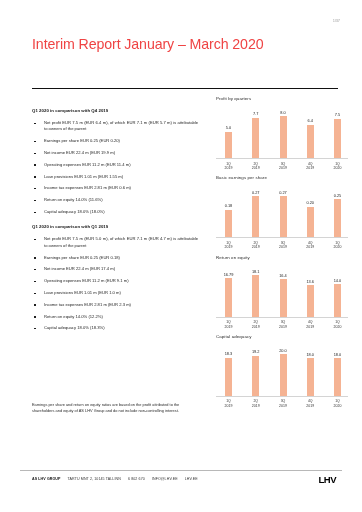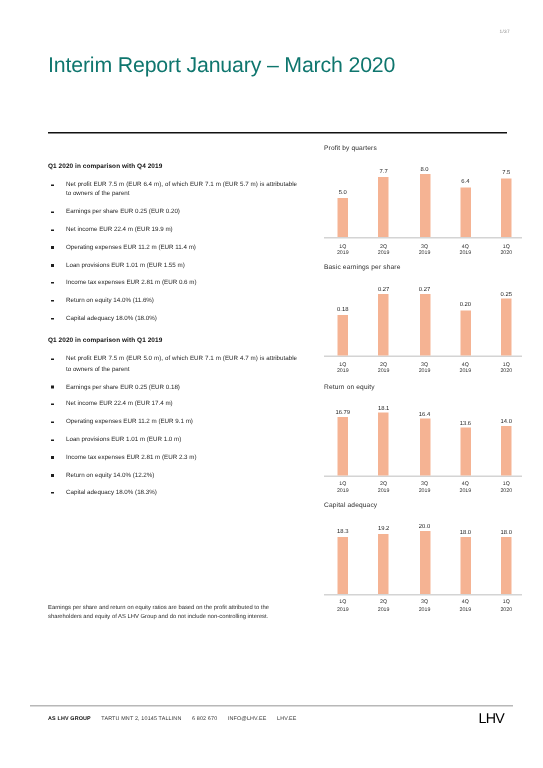--- a/index.html
+++ b/index.html
@@ -35,21 +35,21 @@
   .title-block {
     position: absolute;
     top: 36px;
     left: 32px;
     right: 28px;
   }
   .title-line {
     font-size: 14.2px;
     line-height: 17.5px;
     font-weight: 400;
-    color: #0f766e;
+    color: #ef4444;
     letter-spacing: -0.1px;
     white-space: nowrap;
   }
 
   .rule {
     position: absolute;
     top: 88px;
     left: 32px;
     right: 24px;
     height: 1.3px;
@@ -194,21 +194,21 @@
   .footer-item {
     font-size: 3.6px;
     color: #333333;
     letter-spacing: .1px;
   }
   .logo {
     position: absolute;
     right: 26px;
     top: 474px;
     font-size: 9.5px;
-    font-weight: normal;
+    font-weight: bold;
     letter-spacing: -0.5px;
     color: #000000;
     font-family: "Liberation Sans", sans-serif;
   }
 </style>
 </head>
 <body>
 
 <div class="page">
 

